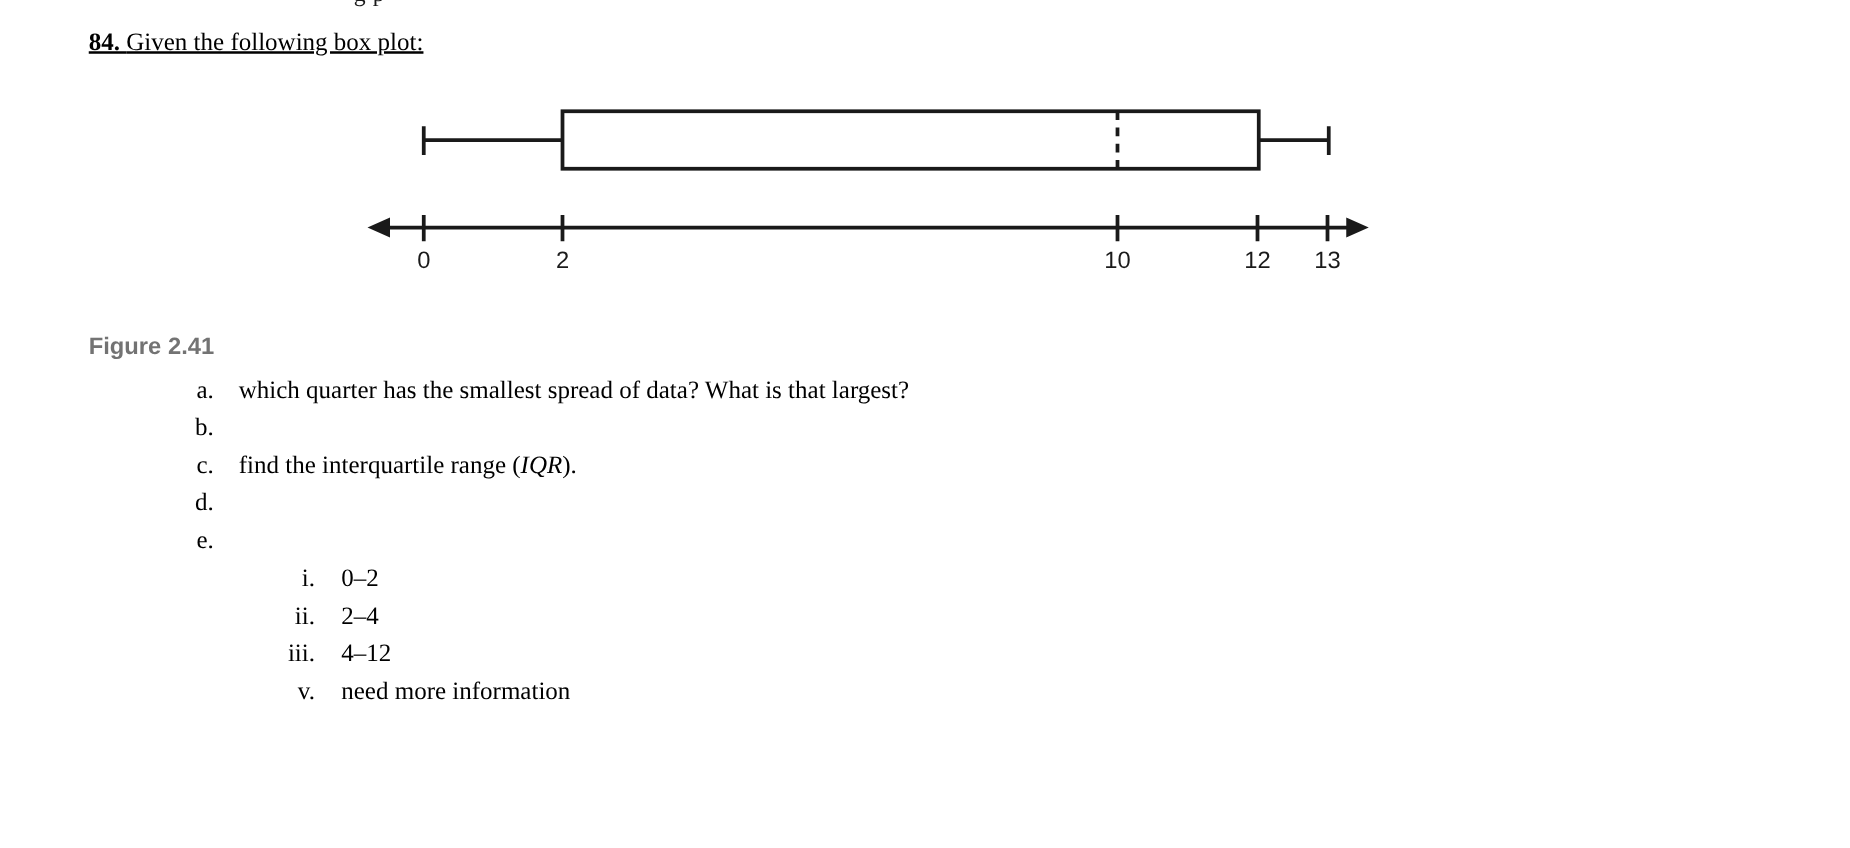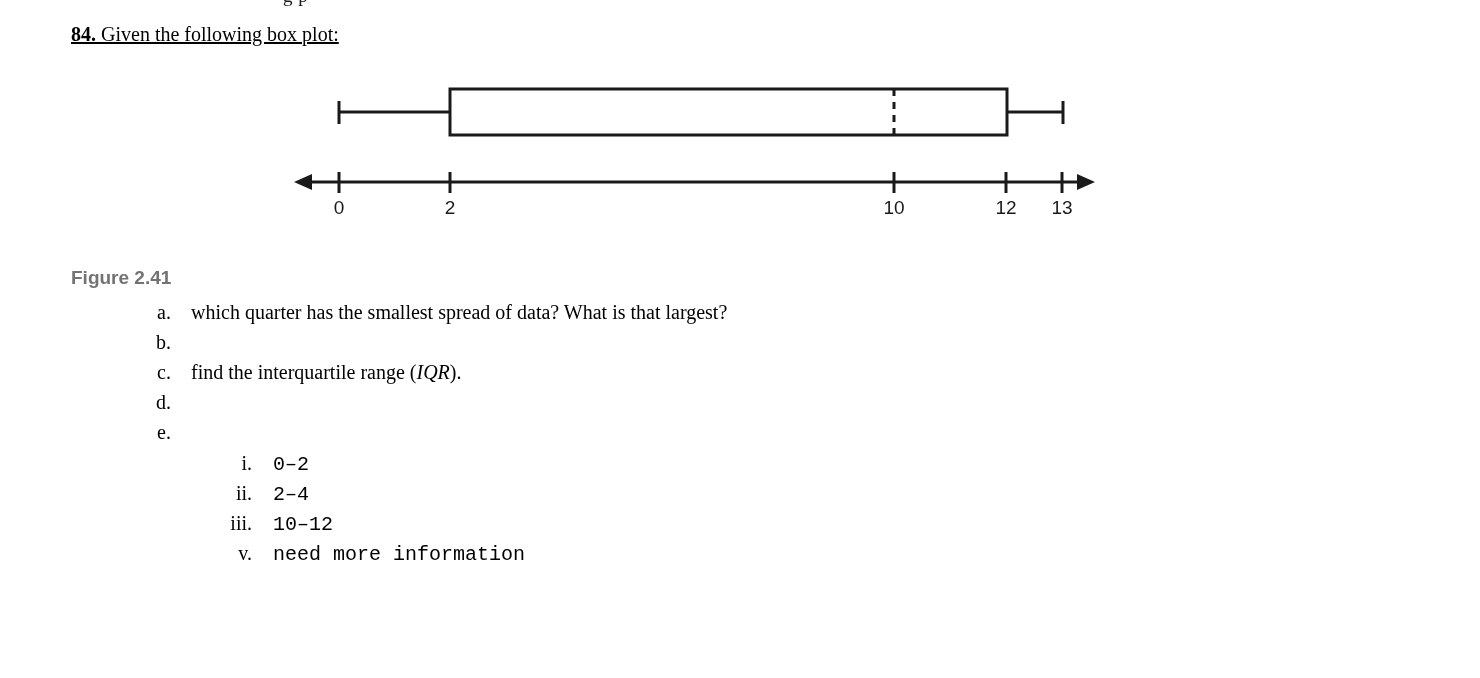--- a/index.html
+++ b/index.html
@@ -110,21 +110,20 @@
     line-height: 30px;
     white-space: nowrap;
   }
   .roman-marker {
     width: 252px;
     text-align: right;
     flex: 0 0 252px;
   }
   .roman-text {
     padding-left: 21px;
-    font-family: Liberation Mono, monospace;
   }
 </style>
 </head>
 <body>
 
 <div class="top-cut">g p</div>
 
 <div class="stem">
   <span class="num">84.</span>
   <span>Given the following box plot:</span>
@@ -196,19 +195,19 @@
   <div class="roman-item">
     <span class="roman-marker">i.</span>
     <span class="roman-text">0–2</span>
   </div>
   <div class="roman-item">
     <span class="roman-marker">ii.</span>
     <span class="roman-text">2–4</span>
   </div>
   <div class="roman-item">
     <span class="roman-marker">iii.</span>
-    <span class="roman-text">10–12</span>
+    <span class="roman-text">4–12</span>
   </div>
   <div class="roman-item">
     <span class="roman-marker">v.</span>
     <span class="roman-text">need more information</span>
   </div>
 </div>
 
 </body></html>

